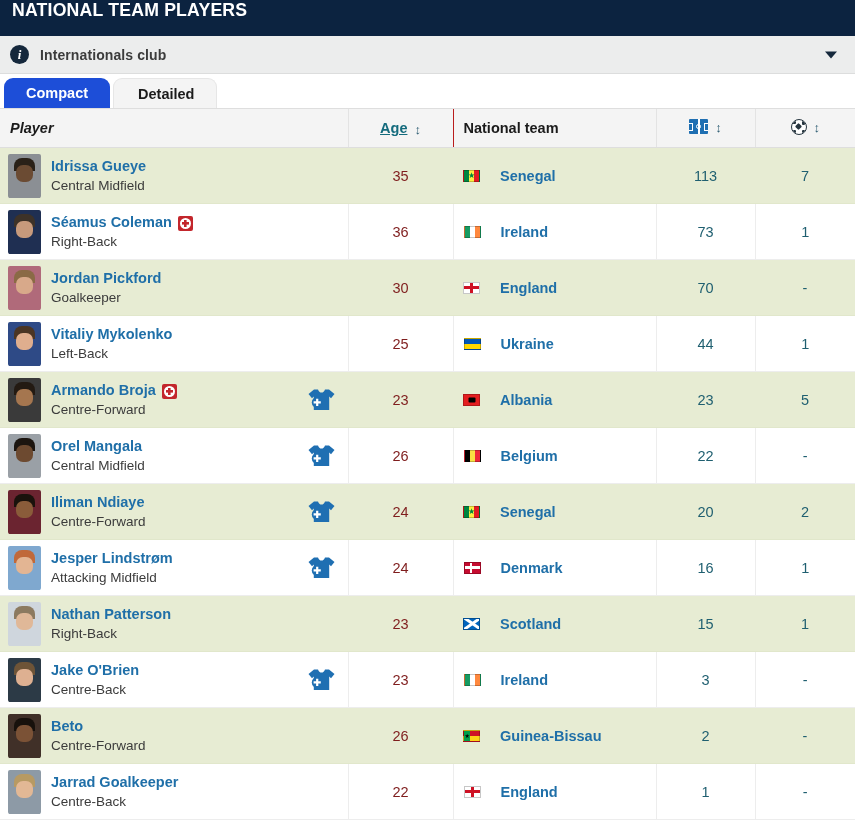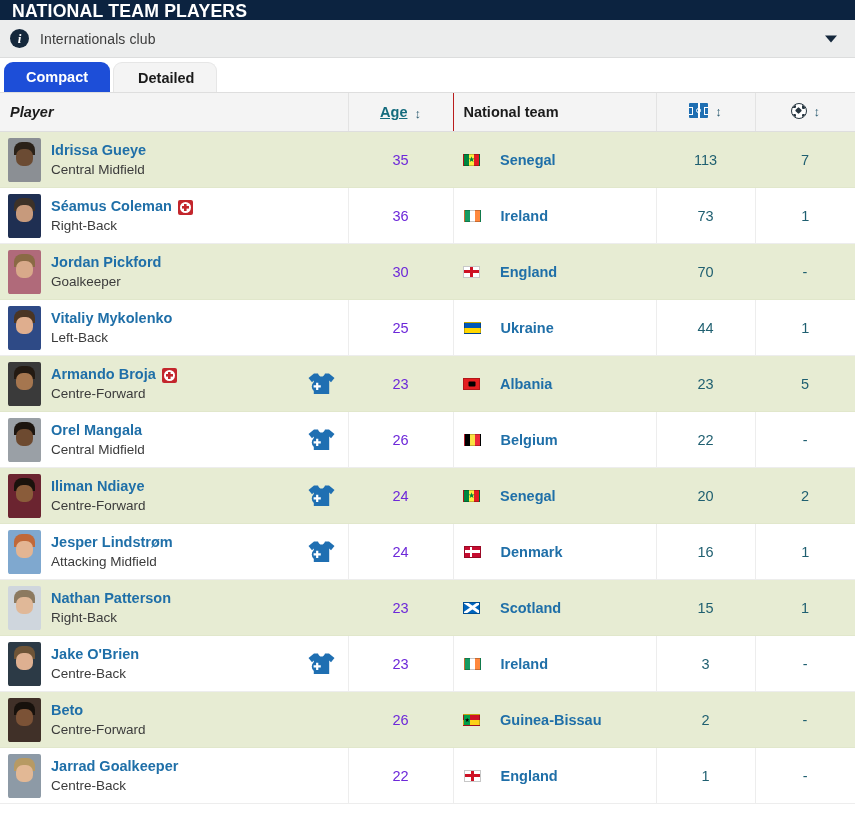--- a/index.html
+++ b/index.html
@@ -19,24 +19,24 @@
   #app {
     width: 855px;
     height: 826px;
     position: relative;
     background: #fff;
     box-sizing: border-box;
   }
 
   
   .titlebar {
-    height: 20px;
+    height: 36px;
     background: #0c2340;
     display: flex;
-    align-items: flex-end;
+    align-items: flex-start;
     padding: 0 12px;
     box-sizing: border-box;
   }
   .titlebar h1 {
     margin: 0;
     font-size: 19px;
     line-height: 19px;
     letter-spacing: 0.2px;
     font-weight: 700;
     color: #ffffff;
@@ -70,20 +70,21 @@
     font-size: 13px;
     font-family: "Liberation Serif", serif;
     flex: 0 0 auto;
   }
   .infobar .label {
     margin-left: 11px;
     font-size: 14px;
     color: #3c3c3c;
     font-family: "Liberation Sans Narrow", "Liberation Sans", sans-serif;
     letter-spacing: .1px;
+    font-weight: bold;
   }
   .caret {
     position: absolute;
     right: 18px;
     top: 50%;
     transform: translateY(-50%);
     width: 0; height: 0;
     border-left: 6px solid transparent;
     border-right: 6px solid transparent;
     border-top: 7px solid #15283c;
@@ -231,21 +232,21 @@
 
   
   table.players tbody tr { height: 56px; }
   table.players tbody tr.odd  { background: #e7ecd3; }
   table.players tbody tr.even { background: #ffffff; }
   table.players tbody tr.even td { border-bottom: 1px solid #ededed; }
   table.players tbody tr.odd  td { border-bottom: 1px solid #e1e7cb; }
   table.players tbody tr.even td + td { border-left: 1px solid #ededed; }
 
   td.cell-player { padding: 0 0 0 8px; vertical-align: middle; }
-  td.cell-age    { text-align: center; color: #6d28d9; font-size: 14.5px; vertical-align: middle; }
+  td.cell-age    { text-align: center; color: #7f1d1d; font-size: 14.5px; vertical-align: middle; }
   td.cell-team   { padding-left: 10px; vertical-align: middle; }
   td.cell-num    { text-align: center; color: #1f5f70; font-size: 14.5px; vertical-align: middle; }
 
   .player-wrap {
     display: flex;
     align-items: center;
     gap: 10px;
     position: relative;
   }
   .avatar {

